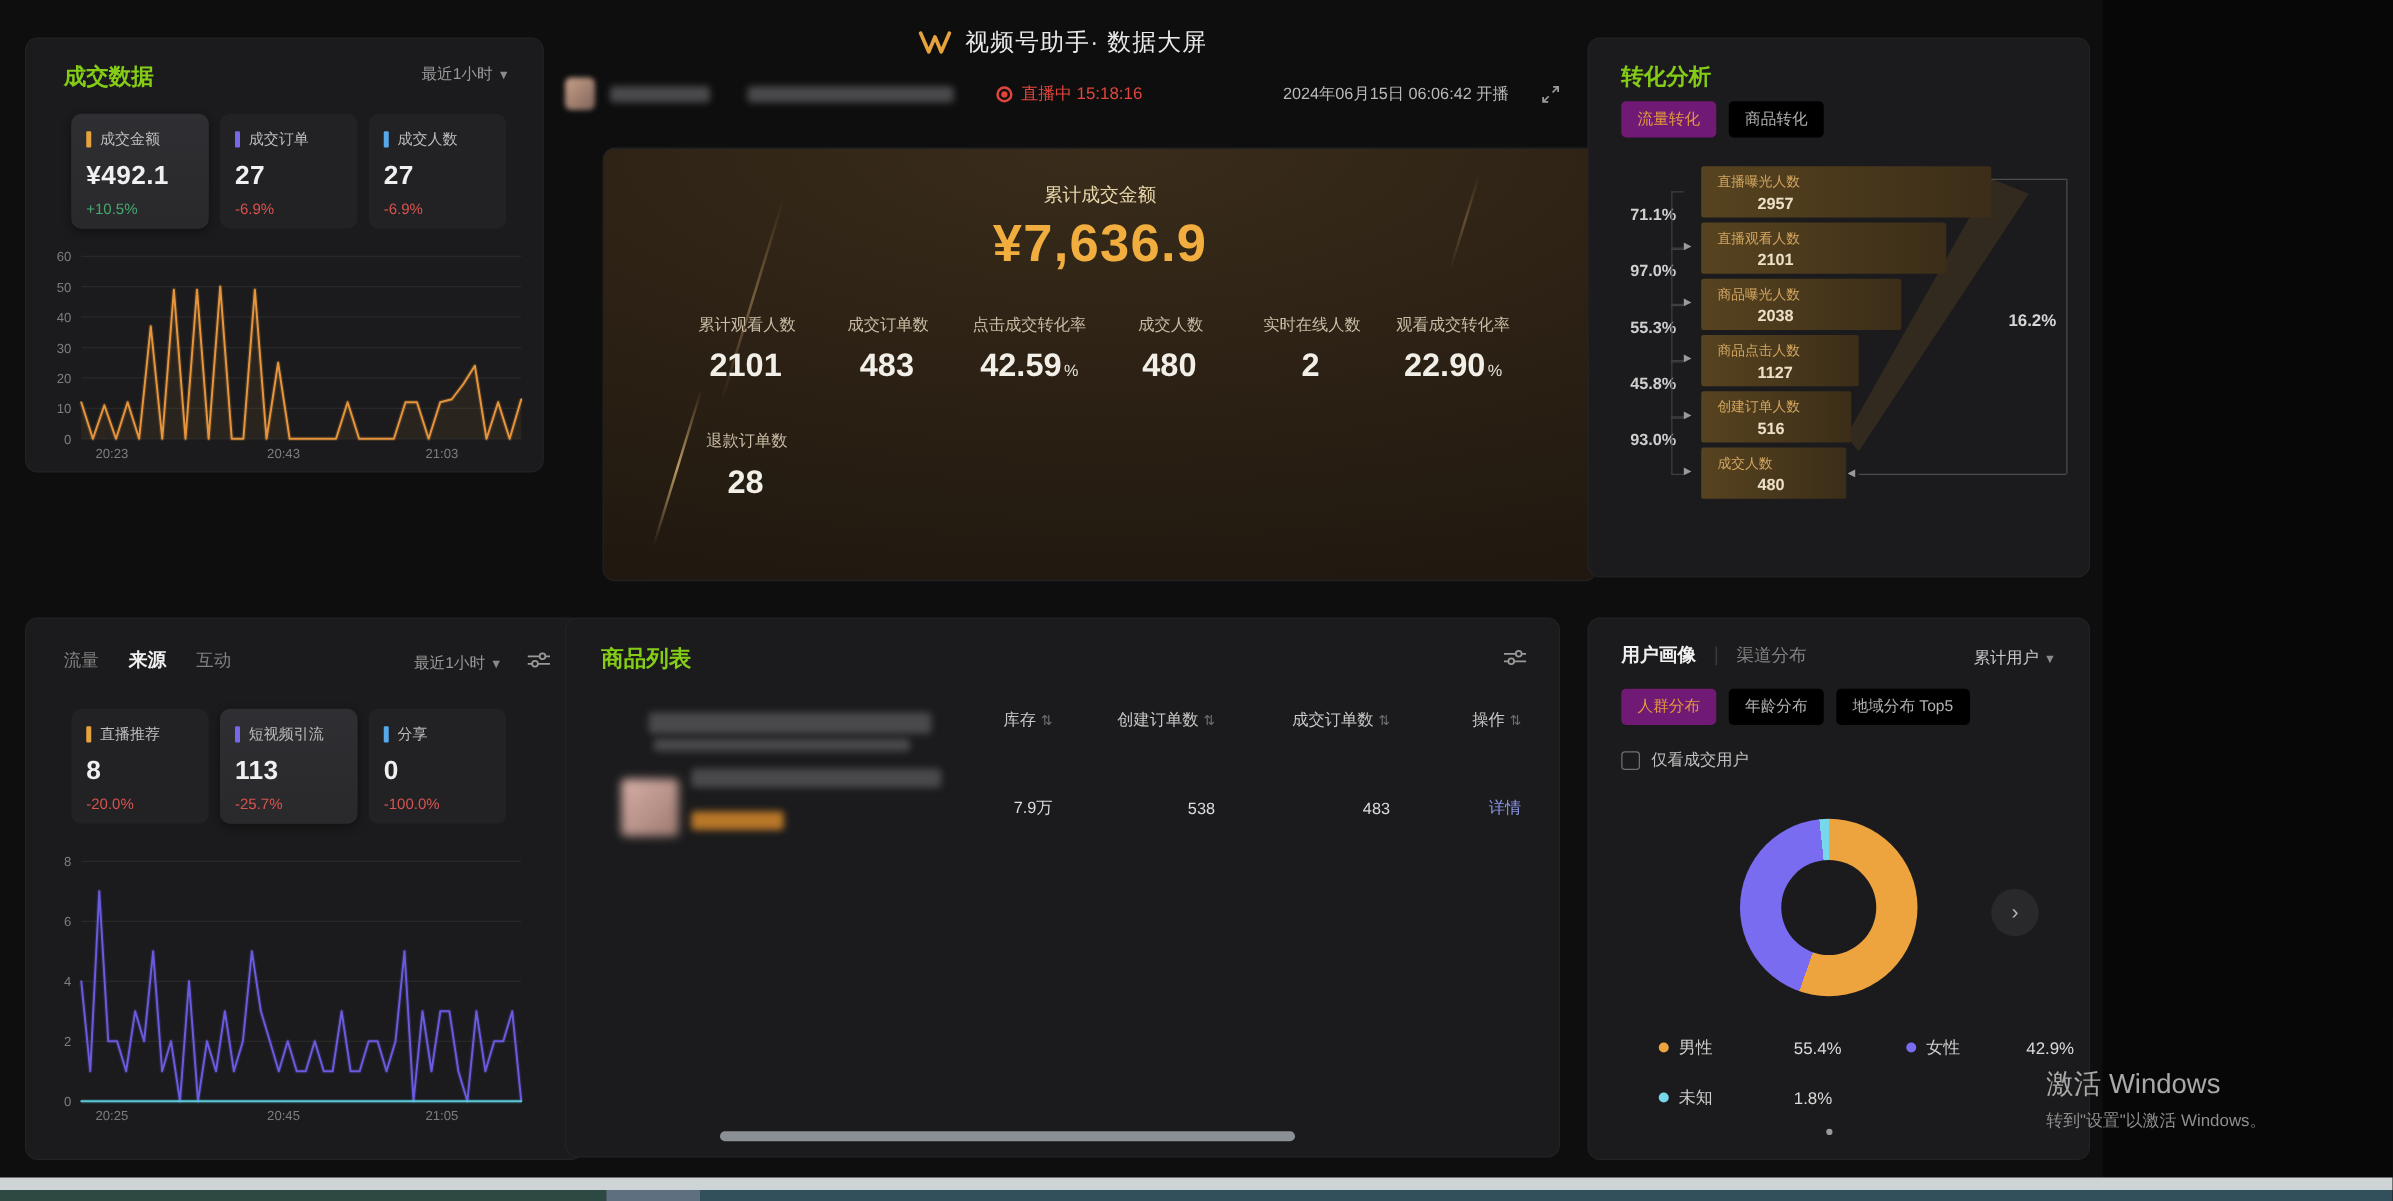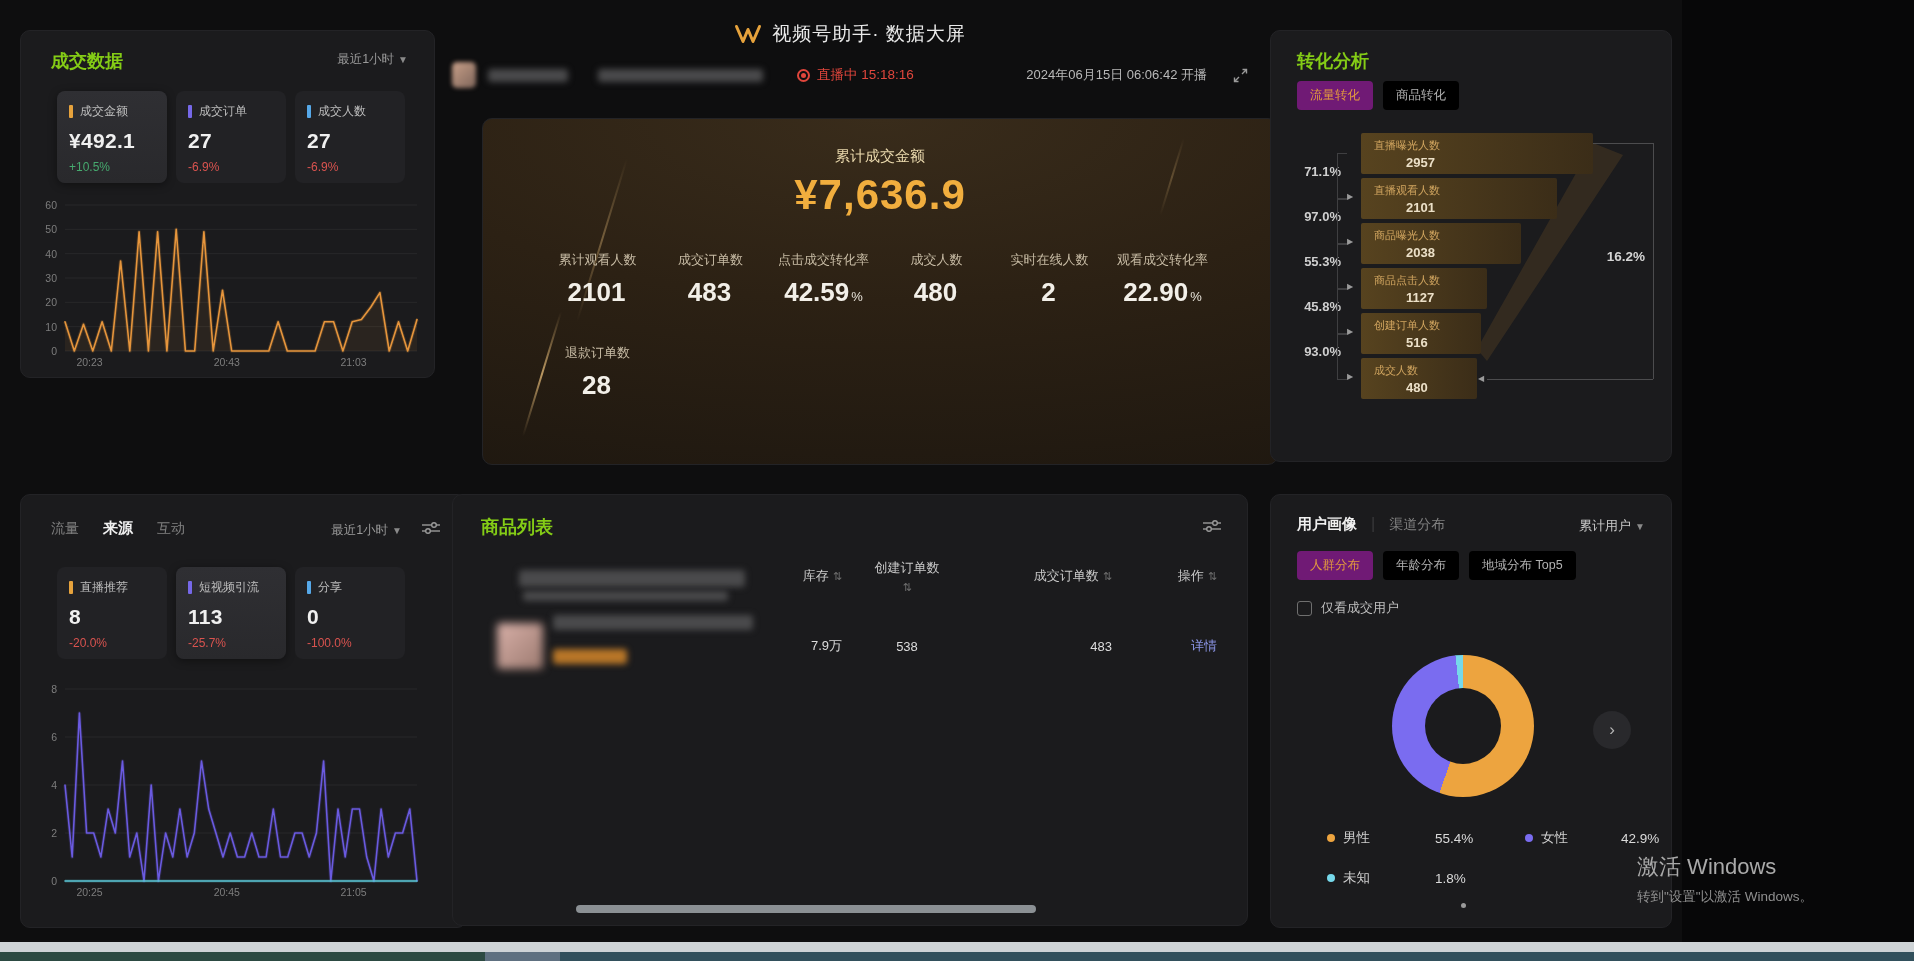--- a/index.html
+++ b/index.html
@@ -33,21 +33,21 @@
   .f-bar{position:absolute;left:90px;height:41px;border-radius:2px;background:linear-gradient(90deg,#57431f,#3b2d18);padding:5px 0 0 13px;box-sizing:border-box;}
   .f-lab{font-size:11px;color:#d2a660;}
   .f-val{font-size:13px;font-weight:bold;color:#ece0c8;margin-top:2px;margin-left:32px;}
   .f-rate{position:absolute;left:14px;width:56px;text-align:right;font-size:13px;font-weight:bold;color:#cfcfcf;}
   .f-arrow{position:absolute;left:76px;font-size:8px;color:#9a9a9a;}
   .f-brk{position:absolute;left:66px;width:9px;border-left:1px solid #3f3f41;border-top:1px solid #3f3f41;border-bottom:1px solid #3f3f41;}
   .f-line{position:absolute;border-color:#4c4c4e;}
   
   .trow{position:absolute;left:30px;right:30px;display:flex;align-items:center;}
   .tcell{text-align:right;display:flex;justify-content:flex-end;align-items:center;gap:4px;font-size:13px;color:#c9c9c9;}
-  .c1{width:95px;} .c2{width:130px;flex-direction:column;} .c3{width:140px;} .c4{width:105px;}
+  .c1{width:95px;} .c2{width:130px;} .c3{width:140px;} .c4{width:105px;}
   .sort{font-size:11px;color:#6e6e6e;}
   .blurbar{background:#4a4a4c;border-radius:3px;filter:blur(3px);}
   
   .ldot{width:8px;height:8px;border-radius:50%;display:inline-block;}
   .litem{display:flex;align-items:center;gap:8px;font-size:13.5px;color:#cfcfcf;}
   .lpct{font-size:13.5px;color:#dadada;}
   .live-dot{position:relative;display:inline-block;width:9px;height:9px;border:2px solid #e0463c;border-radius:50%;}
   .live-dot::after{content:"";position:absolute;left:2px;top:2px;width:5px;height:5px;background:#e0463c;border-radius:50%;}
   .chk{width:15px;height:15px;border:1.5px solid #6f6f6f;border-radius:3px;box-sizing:border-box;cursor:pointer;}
   svg text{font-family:"Liberation Sans","DejaVu Sans",sans-serif;}

